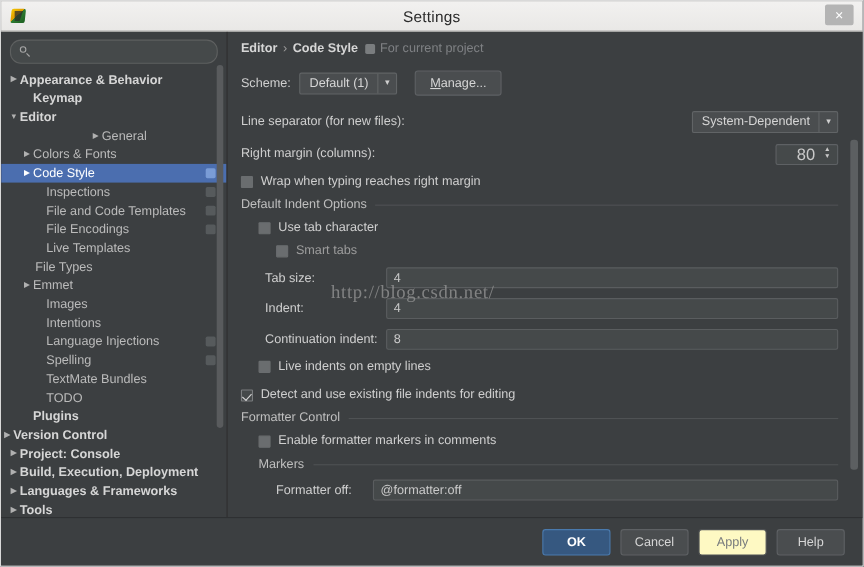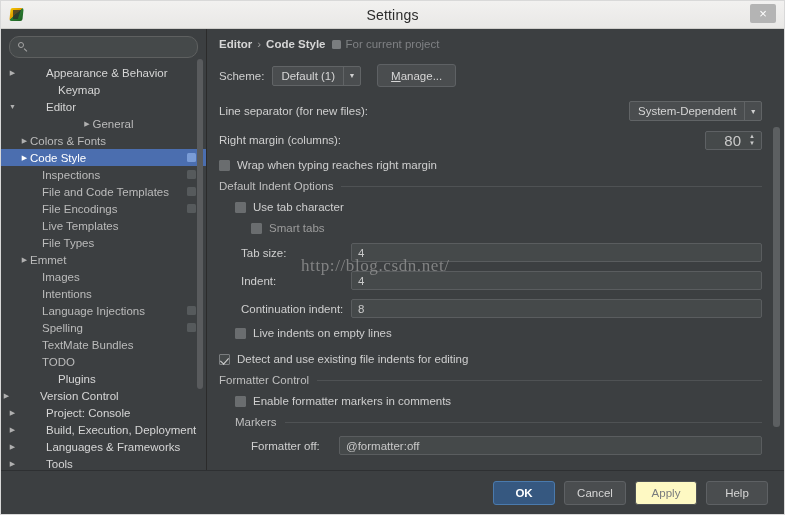--- a/index.html
+++ b/index.html
@@ -153,21 +153,21 @@
     height: 17px;
     display: flex;
     align-items: center;
     font-size: 11.5px;
     color: #bbbbbb;
     padding-right: 10px;
     cursor: default;
     white-space: nowrap;
     position: relative;
   }
-  .tree-row.bold { font-weight: normal; color: #d6d6d6; gap: 28px; }
+  .tree-row.bold { font-weight: bold; color: #d6d6d6; }
   .tree-row.selected {
     background: #4b6eaf;
     color: #ffffff;
   }
   .tree-row .arrow {
     width: 11px;
     flex: 0 0 11px;
     text-align: center;
     font-size: 7px;
     color: #b0b0b0;
@@ -528,21 +528,21 @@
           </div>
           <div class="tree-row" style="padding-left: 30px;">
             <span class="arrow none"></span>
             <span class="lbl">File Encodings</span>
             <span class="badge"></span>
           </div>
           <div class="tree-row" style="padding-left: 30px;">
             <span class="arrow none"></span>
             <span class="lbl">Live Templates</span>
           </div>
-          <div class="tree-row" style="padding-left: 30px;">
+          <div class="tree-row" style="padding-left: 20px;">
             <span class="arrow none"></span>
             <span class="lbl">File Types</span>
           </div>
           <div class="tree-row" style="padding-left: 18px;">
             <span class="arrow">▶</span>
             <span class="lbl">Emmet</span>
           </div>
           <div class="tree-row" style="padding-left: 30px;">
             <span class="arrow none"></span>
             <span class="lbl">Images</span>

